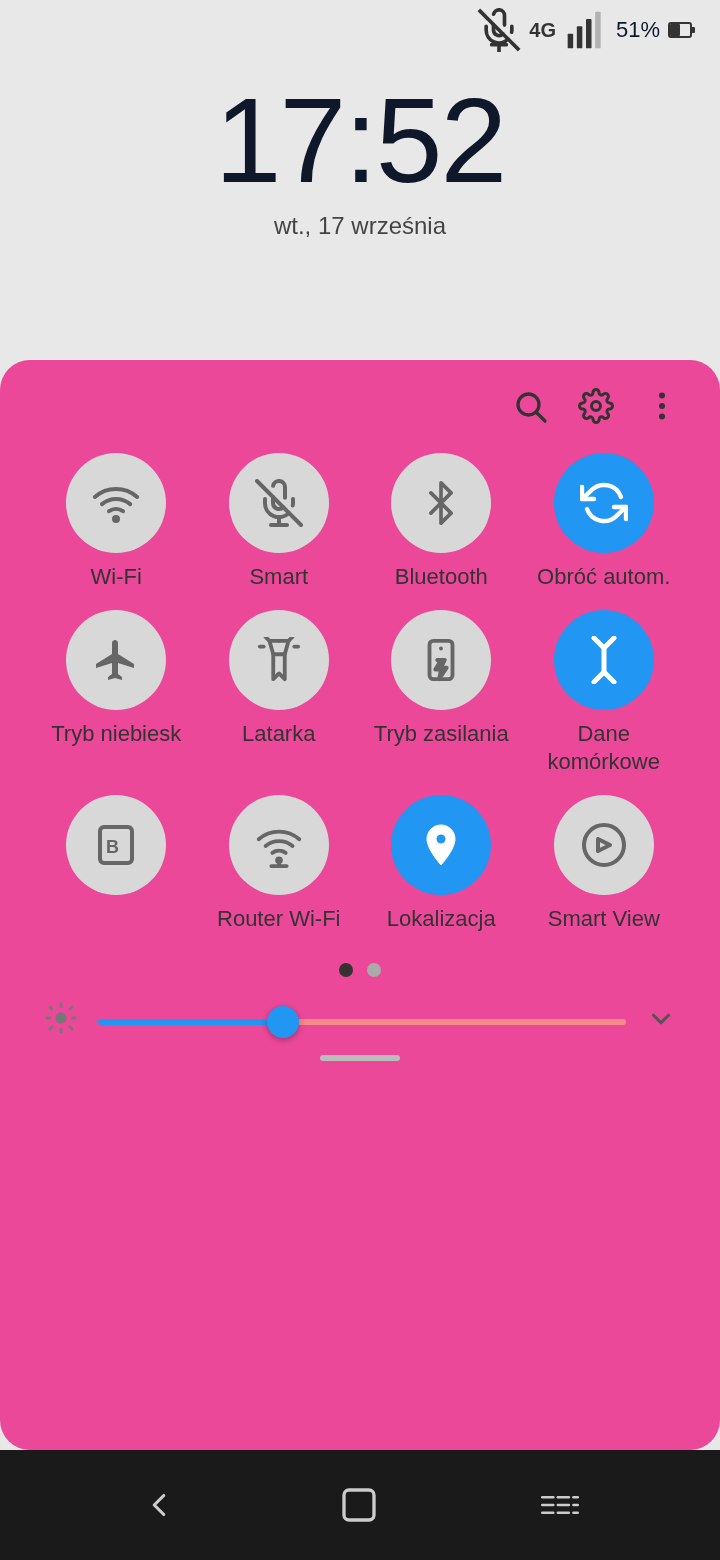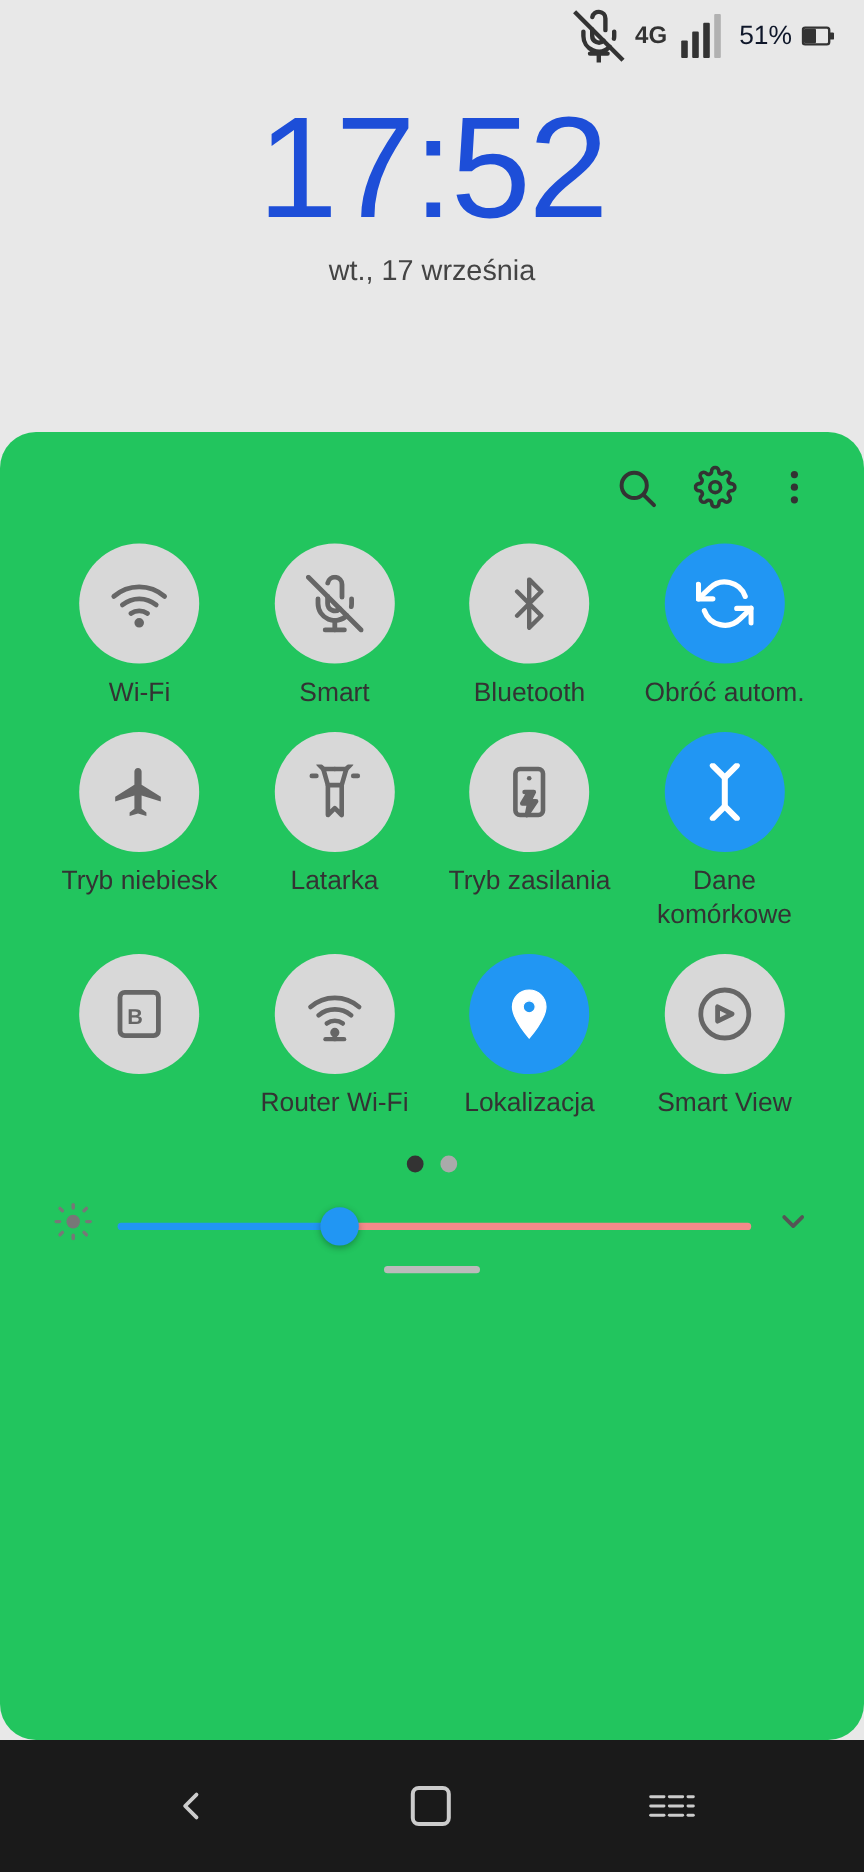--- a/index.html
+++ b/index.html
@@ -45,39 +45,39 @@
     .time-display {
       position: absolute;
       top: 80px;
       left: 0; right: 0;
       text-align: center;
     }
 
     .time-text {
       font-size: 120px;
       font-weight: 200;
-      color: #1d4ed8;
+      color: #0f172a;
       line-height: 1;
       letter-spacing: -2px;
     }
 
     .date-text {
       font-size: 24px;
       color: #444;
       margin-top: 12px;
       font-weight: 400;
     }
 
     
     .qs-panel {
       position: absolute;
       top: 360px;
       left: 0; right: 0;
       bottom: 110px;
-      background: #22c55e;
+      background: #ec4899;
       border-radius: 30px 30px 30px 30px;
       padding: 0 30px 20px;
     }
 
     
     .qs-toolbar {
       display: flex;
       justify-content: flex-end;
       align-items: center;
       gap: 30px;

